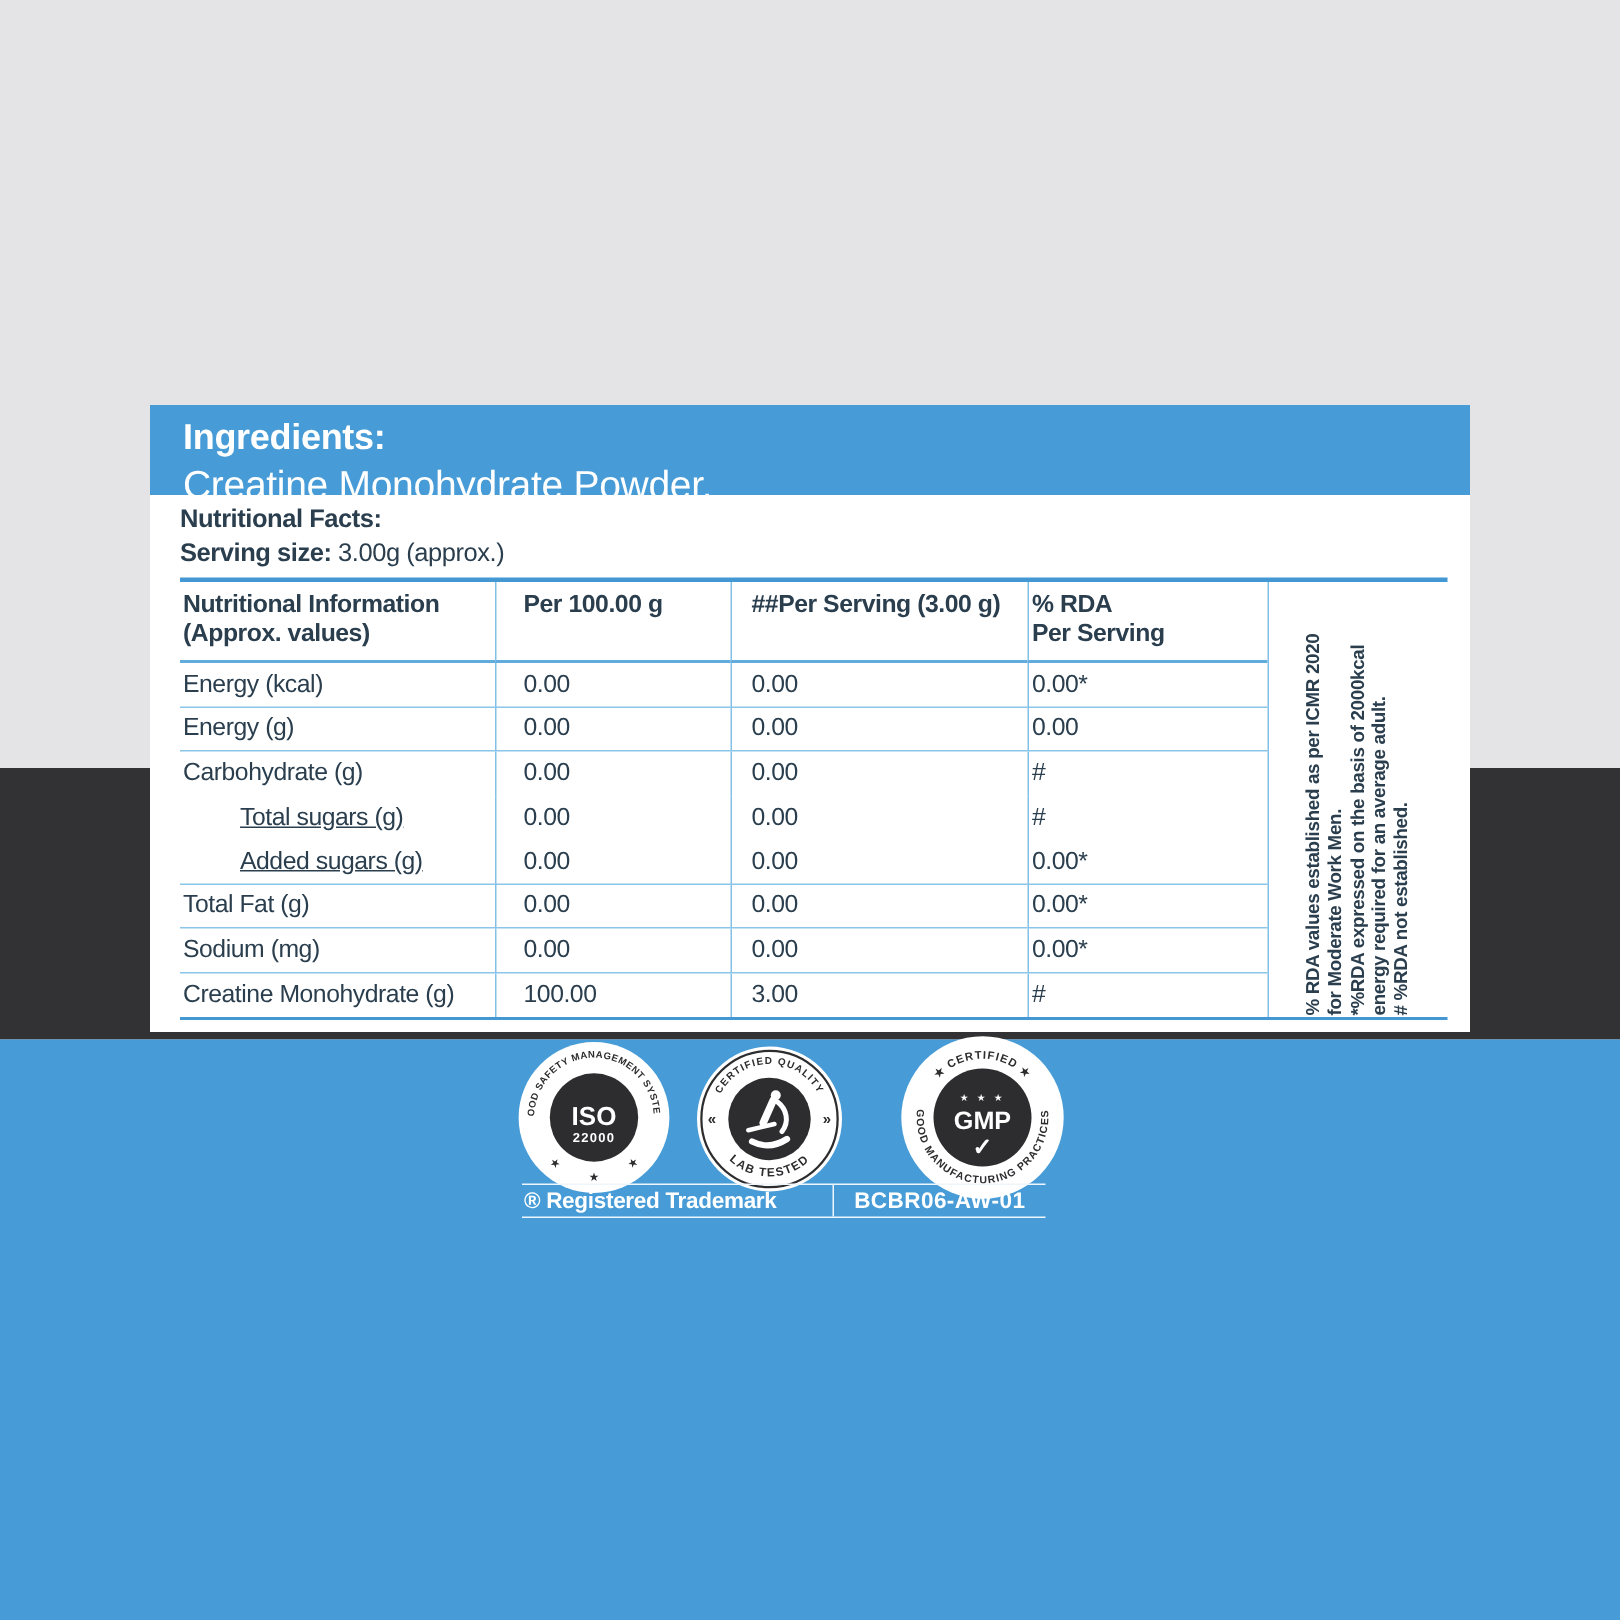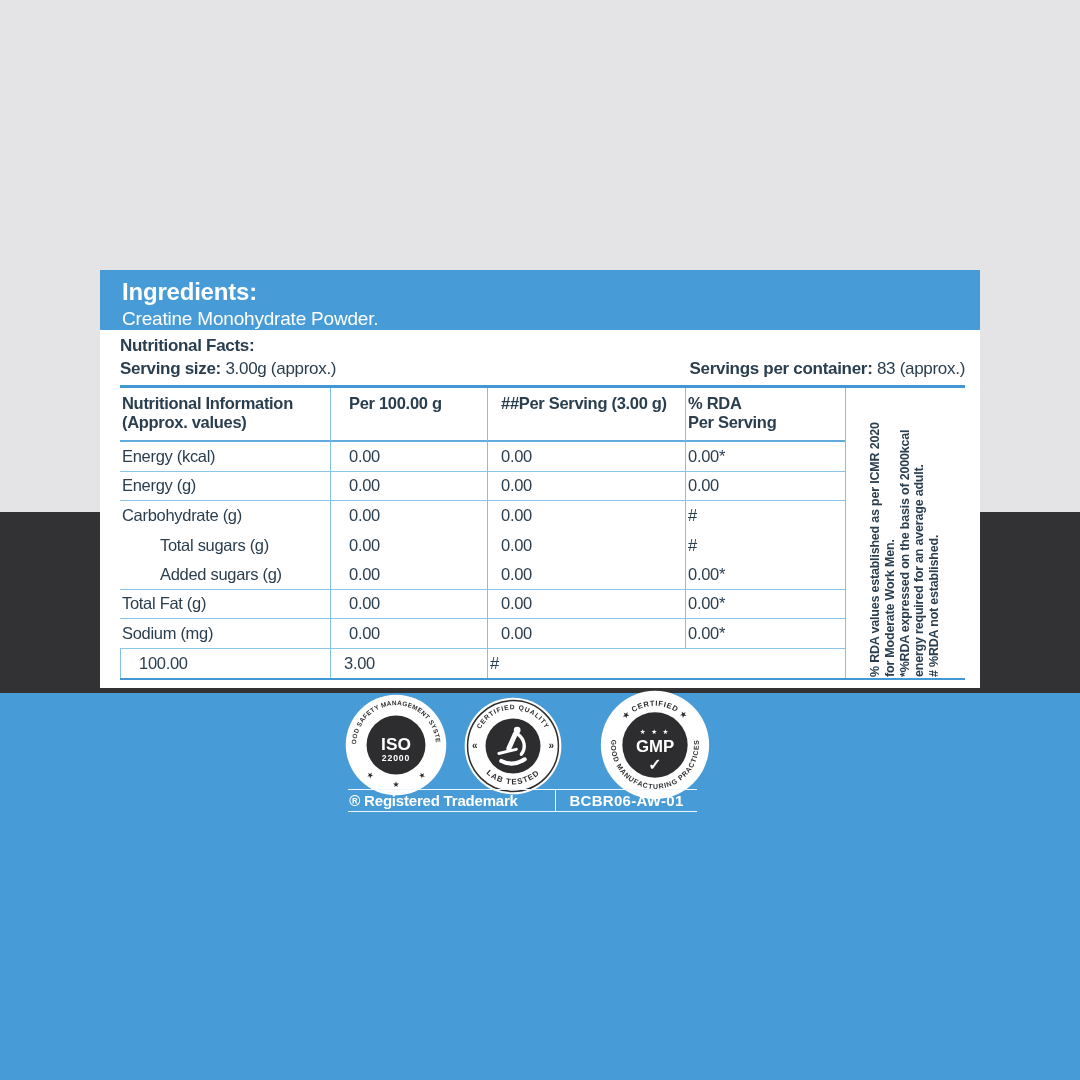--- a/index.html
+++ b/index.html
@@ -15,21 +15,21 @@
   .band-blue  { position:absolute; left:0; top:693px; width:1080px; height:387px; background:#479cd7; }
 
   
   .card { position:absolute; left:100px; top:270px; width:880px; height:418px; background:#ffffff; z-index:2; }
 
   .card-header {
     position:absolute; left:0; top:0; width:880px; height:60px;
     background:#479cd7; color:#ffffff; padding:8px 0 0 22px;
   }
   .card-header .t1 { font-size:24px; font-weight:bold; letter-spacing:-0.2px; }
-  .card-header .t2 { font-size:19px; letter-spacing:-0.2px; margin-top:2px; }
+  .card-header .t2 { font-size:26px; letter-spacing:-0.2px; margin-top:2px; }
 
   .facts { position:absolute; left:20px; top:66px; width:845px; color:#2a3e4e; }
   .facts .fh { font-size:17px; font-weight:bold; letter-spacing:-0.3px; }
   .facts .frow { display:flex; justify-content:space-between; font-size:17px; margin-top:3px; letter-spacing:-0.3px; }
   .facts b { font-weight:bold; }
 
   
   .ntable {
     position:absolute; left:20px; top:115px; width:845px;
     display:grid;
@@ -43,21 +43,21 @@
     display:flex; align-items:center;
     font-size:16.5px; letter-spacing:-0.3px;
     padding-left:2px; overflow:hidden;
   }
   .ntable .c2 { border-left:1.5px solid #82c0e8; padding-left:18px; }
   .ntable .c3 { border-left:1.5px solid #82c0e8; padding-left:13px; }
   .ntable .c4 { border-left:1.5px solid #82c0e8; }
   .ntable .hdr { font-weight:bold; line-height:1.18; align-items:flex-start; padding-top:6px;
                  border-bottom:2px solid #62abdd; }
   .ntable .div { border-bottom:1.6px solid #8cc5ea; }
-  .ntable .indent { padding-left:40px; }
+  .ntable .indent { padding-left:40px;text-decoration:underline; }
 
   .notes-cell { grid-column:5; grid-row:1 / span 9; border-left:1.5px solid #82c0e8; position:relative; }
   .notes-rot {
     position:absolute; left:50%; top:50%;
     width:288px; height:76px;
     transform:translate(-50%,-50%) rotate(-90deg);
     font-size:12.5px; font-weight:bold; letter-spacing:-0.2px;
     line-height:1.18; color:#2a3e4e; white-space:nowrap;
   }
 
@@ -88,21 +88,20 @@
 
   <div class="card-header">
     <div class="t1">Ingredients:</div>
     <div class="t2">Creatine Monohydrate Powder.</div>
   </div>
 
   <div class="facts">
     <div class="fh">Nutritional Facts:</div>
     <div class="frow">
       <span><b>Serving size:</b><span> 3.00g (approx.)</span></span>
-      <span><b>Servings per container:</b><span> 83 (approx.)</span></span>
     </div>
   </div>
 
   <div class="ntable">
 
     <div class="cell hdr">
       <div><span>Nutritional Information</span><br><span>(Approx. values)</span></div>
     </div>
     <div class="cell hdr c2">Per 100.00 g</div>
     <div class="cell hdr c3">##Per Serving (3.00 g)</div>
@@ -147,20 +146,21 @@
     <div class="cell div">Total Fat (g)</div>
     <div class="cell div c2">0.00</div>
     <div class="cell div c3">0.00</div>
     <div class="cell div c4">0.00*</div>
 
     <div class="cell div">Sodium (mg)</div>
     <div class="cell div c2">0.00</div>
     <div class="cell div c3">0.00</div>
     <div class="cell div c4">0.00*</div>
 
+    <div class="cell">Creatine Monohydrate (g)</div>
     <div class="cell c2">100.00</div>
     <div class="cell c3">3.00</div>
     <div class="cell c4">#</div>
   </div>
 </div>
 
 <div class="badge" style="left:344px; top:693px;">
   <svg width="104" height="104" viewBox="0 0 120 120">
     <circle cx="60" cy="60" r="58" fill="#ffffff"></circle>
     <circle cx="60" cy="60" r="34" fill="#2d2d2f"></circle>

